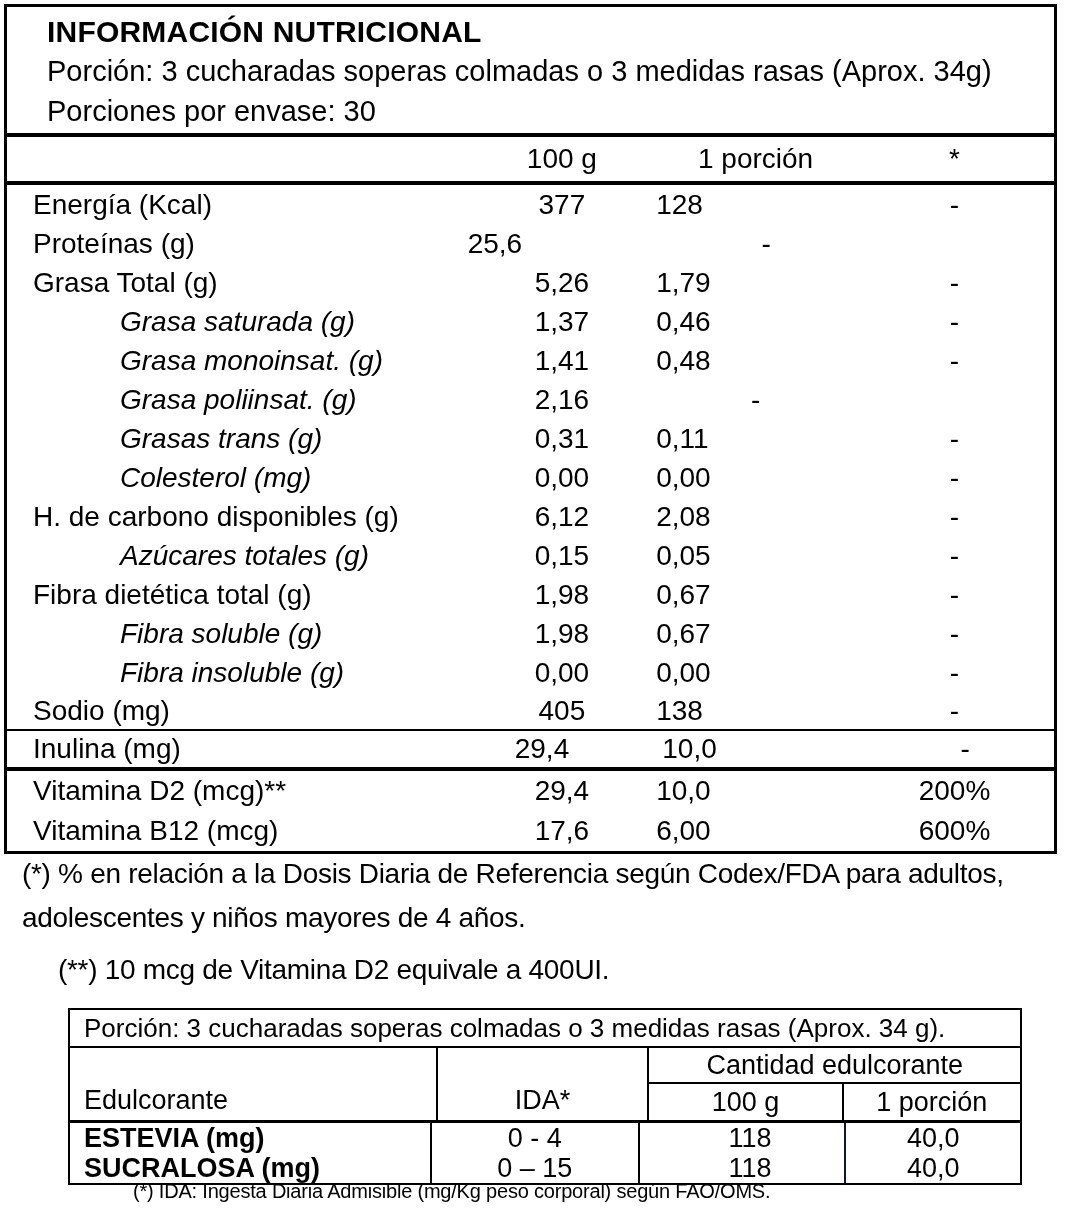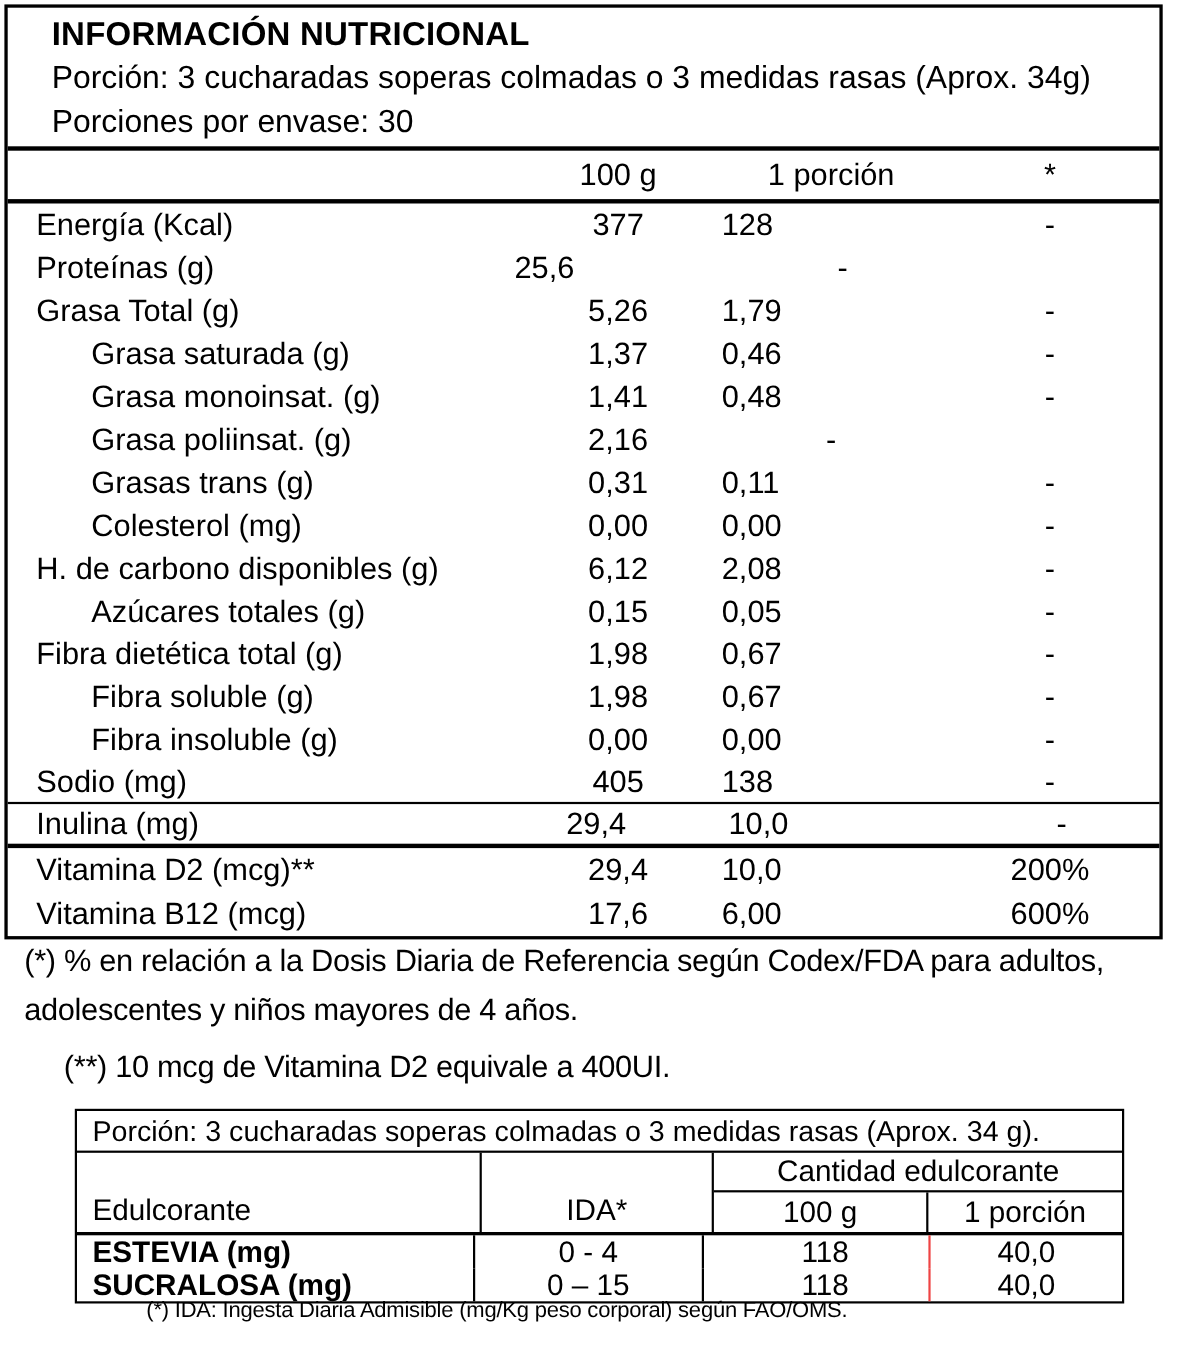--- a/index.html
+++ b/index.html
@@ -51,21 +51,21 @@
     height: 39px;
     align-items: center;
     font-size: 28px;
   }
   .row .lbl {
     width: 44%;
     padding-left: 26px;
     white-space: nowrap;
     overflow: visible;
   }
-  .row.indent .lbl { padding-left: 76px; }
+  .row.indent .lbl { padding-left: 113px; font-style: italic; }
   .row.sep-thin  { border-bottom: 2px solid #000; }
   .row.sep-thick { border-bottom: 4px solid #000; gap: 36px; }
   .row.tall { height: 40px; }
 
   
   .fn {
     position: absolute;
     left: 22px;
     font-size: 28px;
     line-height: 44px;
@@ -132,21 +132,21 @@
   .sw-row .c1 {
     width: 38.7%; border-right: 2px solid #000;
     display: flex; align-items: center; padding-left: 14px;
     font-weight: bold;
   }
   .sw-row .c2 {
     width: 22.3%; border-right: 2px solid #000;
     display: flex; align-items: center; justify-content: center;
   }
   .sw-row .c3 {
-    width: 20.4%; border-right: 2px solid #ef4444;
+    width: 20.4%; border-right: 2px solid #0f172a;
     display: flex; align-items: center; justify-content: center; margin-left: 16px;
   }
   .sw-row .c4 {
     width: 18.6%;
     display: flex; align-items: center; justify-content: center;
   }
   .fn-3 {
     position: absolute;
     left: 85px; top: 1180px;
     font-size: 20px;

